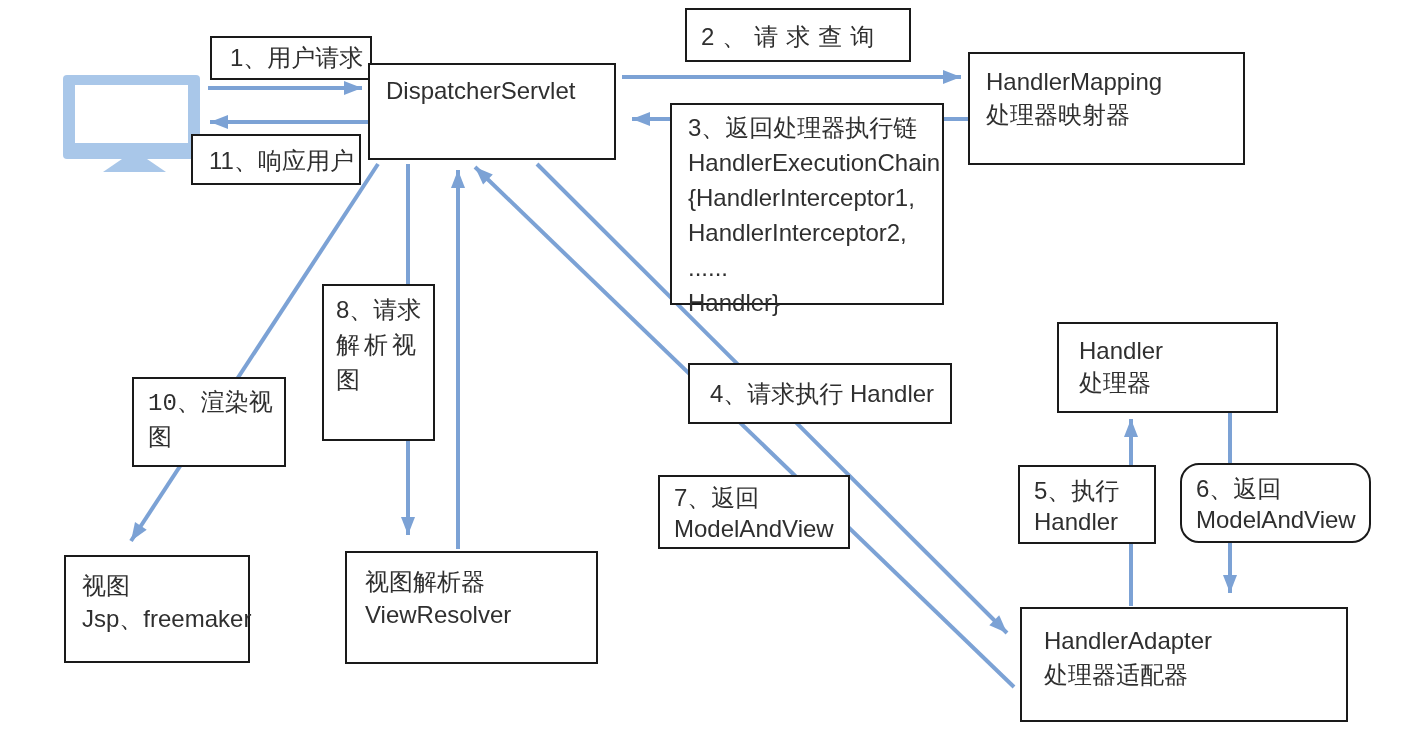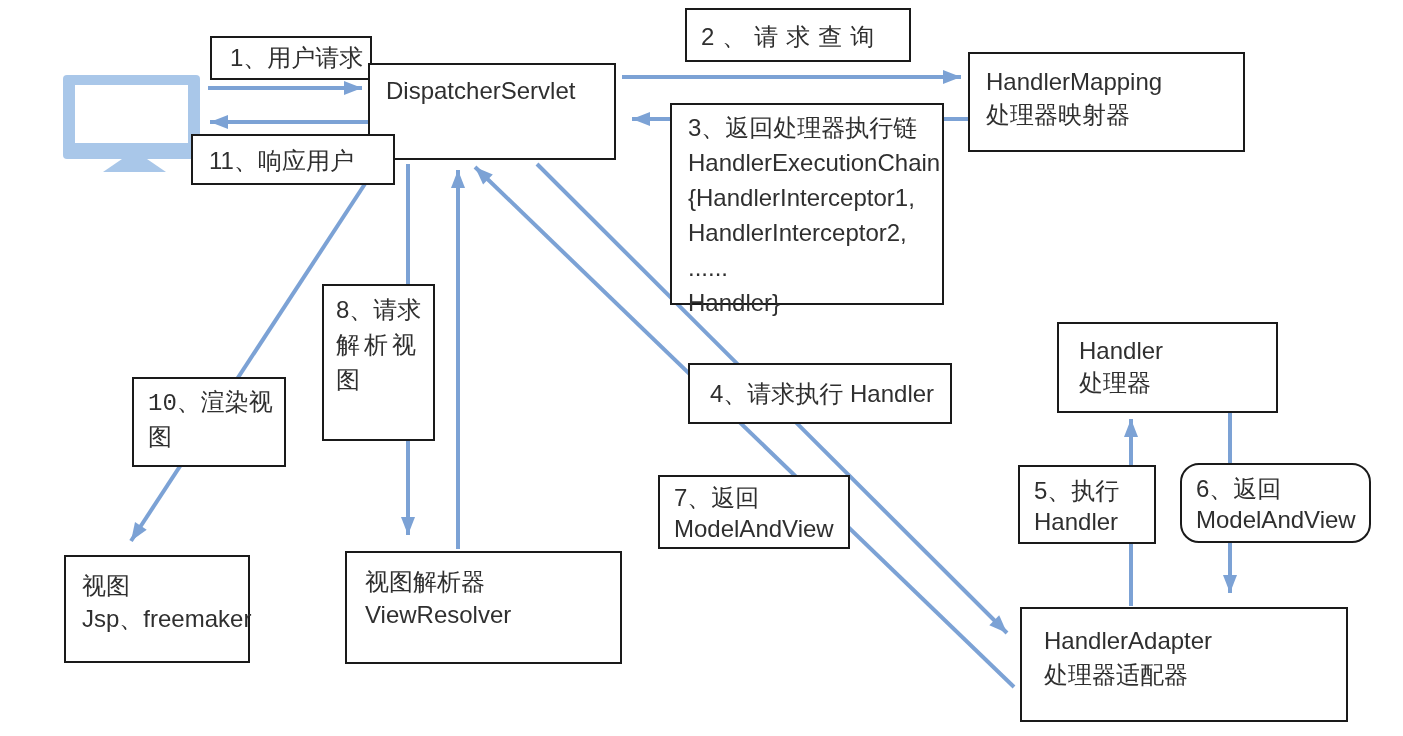--- a/index.html
+++ b/index.html
@@ -59,29 +59,29 @@
   </svg>
 
   <div class="node" style="left:210px;top:36px;width:162px;height:44px;padding:6px 0 0 18px;line-height:28px;">
     <span>1、用户请求</span>
   </div>
 
   <div class="node" style="left:368px;top:63px;width:248px;height:97px;padding:10px 0 0 16px;">
     <span>DispatcherServlet</span>
   </div>
 
-  <div class="node" style="left:191px;top:134px;width:204px;height:51px;padding:9px 0 0 16px;">
+  <div class="node" style="left:191px;top:134px;width:170px;height:51px;padding:9px 0 0 16px;">
     <span>11、响应用户</span>
   </div>
 
   <div class="node ls8" style="left:685px;top:8px;width:226px;height:54px;padding:11px 0 0 14px;">
     <span>2、请求查询</span>
   </div>
 
-  <div class="node" style="left:968px;top:52px;width:277px;height:100px;padding:11px 0 9px 16px;line-height:33px;">
+  <div class="node" style="left:968px;top:52px;width:277px;height:113px;padding:11px 0 9px 16px;line-height:33px;">
     <span>HandlerMapping</span>
     <span>处理器映射器</span>
   </div>
 
   <div class="node" style="left:670px;top:103px;width:274px;height:202px;padding:5px 0 0 16px;line-height:35px;">
     <span>3、返回处理器执行链</span>
     <span>HandlerExecutionChain</span>
     <span>{HandlerInterceptor1,</span>
     <span>HandlerInterceptor2,</span>
     <span>......</span>
@@ -122,21 +122,21 @@
   <div class="node" style="left:1180px;top:463px;width:191px;height:80px;padding:8px 0 0 14px;line-height:31px;border-radius:19px;">
     <span>6、返回</span>
     <span>ModelAndView</span>
   </div>
 
   <div class="node" style="left:64px;top:555px;width:186px;height:108px;padding:12px 0 0 16px;line-height:33px;">
     <span>视图</span>
     <span>Jsp、freemaker</span>
   </div>
 
-  <div class="node" style="left:345px;top:551px;width:277px;height:113px;padding:12px 0 4px 18px;line-height:33px;">
+  <div class="node" style="left:345px;top:551px;width:253px;height:113px;padding:12px 0 4px 18px;line-height:33px;">
     <span>视图解析器</span>
     <span>ViewResolver</span>
   </div>
 
   <div class="node" style="left:1020px;top:607px;width:328px;height:115px;padding:15px 0 0 22px;line-height:34px;">
     <span>HandlerAdapter</span>
     <span>处理器适配器</span>
   </div>
 
 </div>

